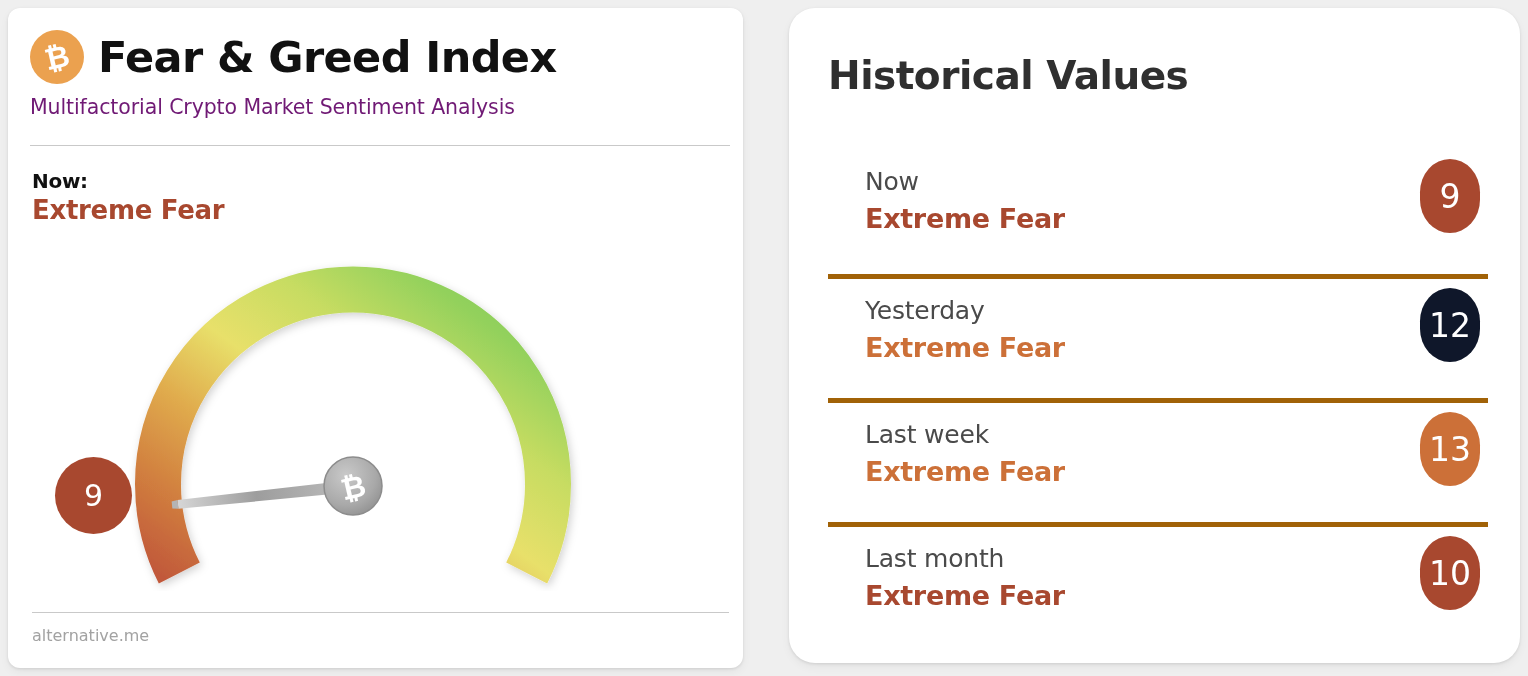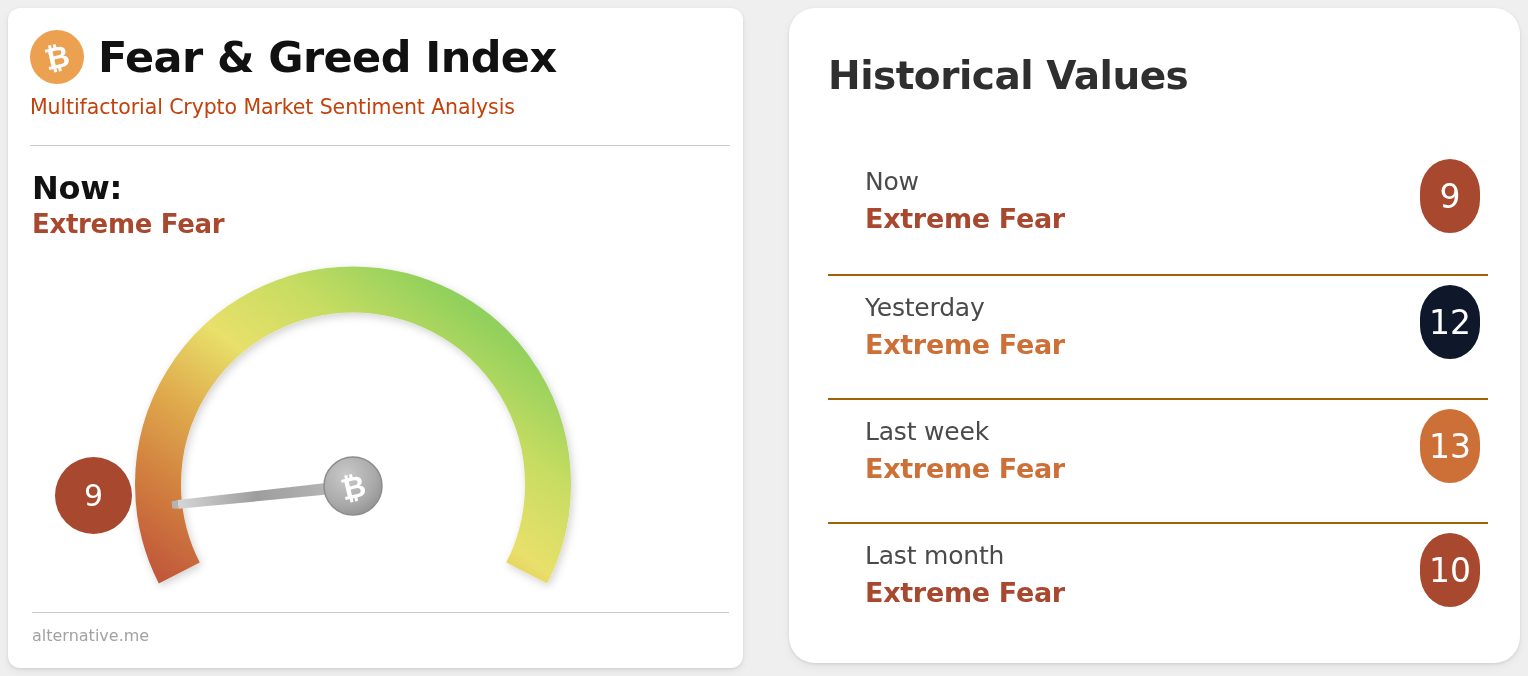--- a/index.html
+++ b/index.html
@@ -71,41 +71,41 @@
     font-size: 43px;
     font-weight: bold;
     color: #111111;
     letter-spacing: -0.6px;
     line-height: 1;
     white-space: nowrap;
   }
   .subtitle {
     margin-top: 11px;
     font-size: 20.5px;
-    color: #c2410c;
+    color: #701a75;
     letter-spacing: -0.1px;
     white-space: nowrap;
   }
   .hr-top {
     position: absolute;
     left: 22px;
     top: 137px;
     width: 700px;
     height: 1px;
     background: #c9c9c9;
   }
 
   
   .now-block {
     position: absolute;
     left: 24px;
     top: 162px;
   }
   .now-label {
-    font-size: 32px;
+    font-size: 20px;
     font-weight: bold;
     color: #111111;
     line-height: 1.18;
     letter-spacing: -0.3px;
   }
   .now-value {
     font-size: 26px;
     font-weight: bold;
     color: #a8482f;
     line-height: 1.3;
@@ -176,21 +176,21 @@
     left: 39px;
     top: 142px;
     width: 660px;
   }
   .hist-row {
     position: relative;
     height: 124px;
     box-sizing: border-box;
   }
   .hist-row + .hist-row {
-    border-top: 2px solid #a16207;
+    border-top: 5px solid #a16207;
   }
   .hist-row-inner {
     position: absolute;
     left: 0;
     top: 16px;
     margin-left: 37px;
   }
   .hist-period {
     font-size: 25px;
     color: #4a4a4a;

